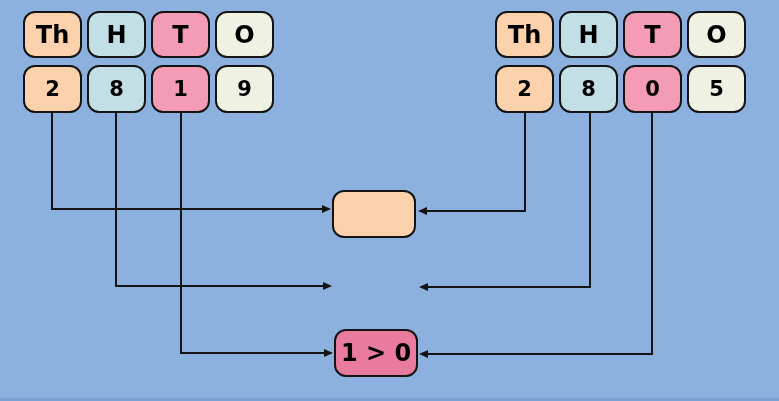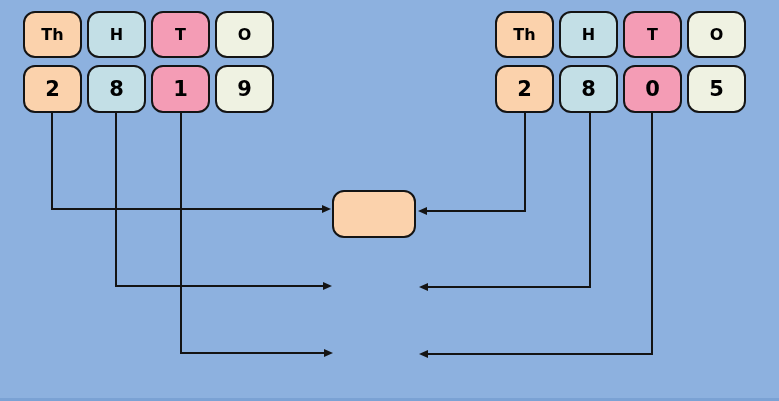--- a/index.html
+++ b/index.html
@@ -24,21 +24,21 @@
     position: absolute;
     box-sizing: border-box;
     width: 59px;
     height: 47px;
     border: 2.5px solid #141414;
     border-radius: 12px;
     display: flex;
     align-items: center;
     justify-content: center;
     font-weight: bold;
-    font-size: 16px;
+    font-size: 24px;
     color: #000;
     white-space: nowrap;
   }
   .digit { height: 48px; font-size: 21px; }
   .wide  { width: 84px; height: 48px; }
   .c-th { background: #FBD2AC; }
   .c-h  { background: #C3DFE6; }
   .c-t  { background: #F49CB5; }
   .c-o  { background: #EFF2E2; }
   .c-tc { background: #E97C9E; }
@@ -84,15 +84,16 @@
   <div class="box c-h" style="left:559px; top:11px">H</div>
   <div class="box c-t" style="left:623px; top:11px">T</div>
   <div class="box c-o" style="left:687px; top:11px">O</div>
 
   <div class="box digit c-th" style="left:495px; top:65px">2</div>
   <div class="box digit c-h" style="left:559px; top:65px">8</div>
   <div class="box digit c-t" style="left:623px; top:65px">0</div>
   <div class="box digit c-o" style="left:687px; top:65px">5</div>
 
   <div class="box wide c-th" style="left:332px; top:190px"></div>
+  <div class="box wide c-tc" style="left:334px; top:329px">1 &gt; 0</div>
 
   <div class="bottom-edge"></div>
 </div>
 
 </body></html>

